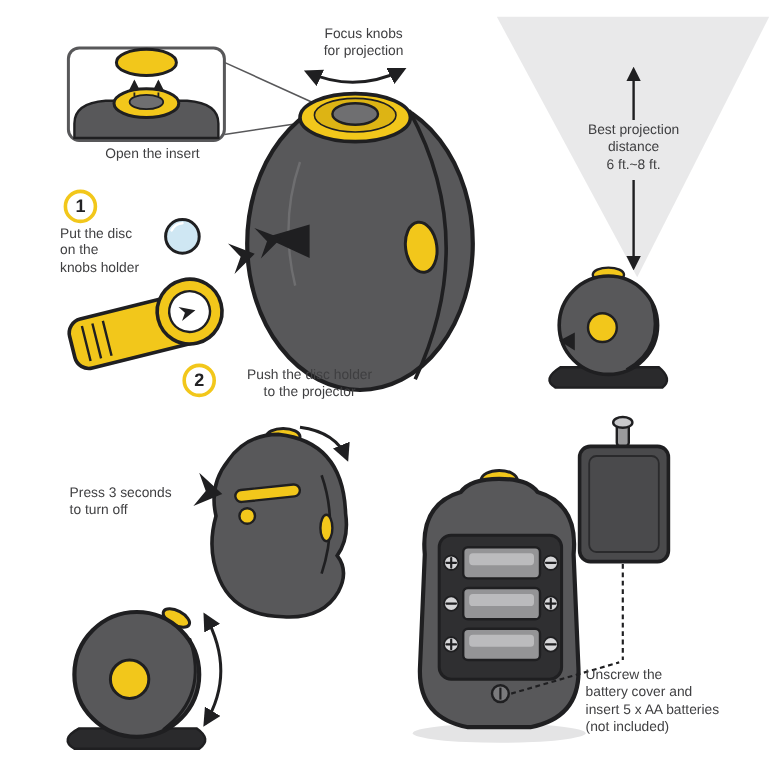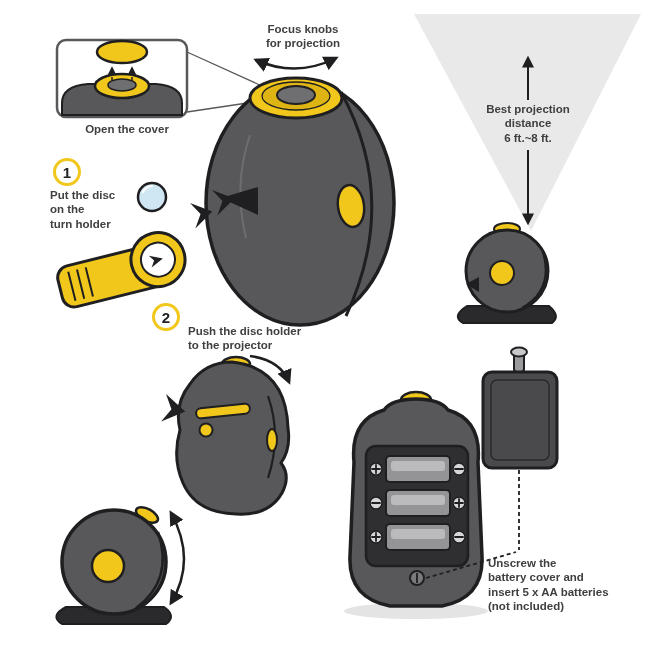--- a/index.html
+++ b/index.html
@@ -4,21 +4,21 @@
 <style>
   :root{
     --yellow:#F2C71B; --body_gray:#58585A; --outline:#1F1F21;
     --cone_gray:#E9E9EA; --disc_blue:#CFE7F3; --text:#3F3F41;
   }
   html,body{margin:0;padding:0;background:#fff;}
   .sheet{position:relative;width:650px;height:650px;background:#fff;overflow:hidden;
          font-family:"Liberation Sans",sans-serif;}
   .art{position:absolute;left:0;top:0;}
   .label{position:absolute;white-space:pre-line;color:var(--text);
-         font-size:11.5px;line-height:1.24;font-weight:700;z-index:2;}
+         font-size:11.5px;line-height:1.24;font-weight:400;z-index:2;}
   .center{text-align:center;}
   .badge{position:absolute;width:22px;height:22px;border:3px solid var(--yellow);
          border-radius:50%;color:#232325;font-weight:bold;font-size:15px;
          display:flex;align-items:center;justify-content:center;background:#fff;z-index:2;}
   .f-yellow{fill:var(--yellow);} .f-gray{fill:var(--body_gray);}
   .f-dark{fill:var(--outline);} .f-cone{fill:var(--cone_gray);}
   .f-blue{fill:var(--disc_blue);} .f-white{fill:#fff;}
   .f-inner{fill:#6F6F71;} .f-panel{fill:#2F2F31;} .f-cover{fill:#4A4A4C;}
   .f-batt{fill:#949496;} .f-batt2{fill:#BBBBBD;} .f-metal{fill:#9A9A9C;} .f-shadow{fill:#E4E4E5;}
   .s-dark{stroke:var(--outline);} .s-gray{stroke:var(--body_gray);} .nf{fill:none;}
@@ -153,38 +153,40 @@
     <g>
       <rect x="514" y="352" width="10" height="20" rx="3" class="f-metal s-dark" stroke-width="2"></rect>
       <ellipse cx="519" cy="352" rx="8" ry="4.5" fill="#C9C9CB" class="s-dark" stroke-width="2"></ellipse>
       <rect x="483" y="372" width="74" height="96" rx="9" class="f-cover s-dark" stroke-width="3"></rect>
       <rect x="491" y="380" width="58" height="80" rx="6" class="nf" stroke="#2A2A2C" stroke-width="1.5"></rect>
       <path d="M 519 470 L 519 550" class="nf s-dark" stroke-width="1.8" stroke-dasharray="4 3"></path>
       <path d="M 426 578 L 516 552" class="nf s-dark" stroke-width="1.8" stroke-dasharray="4 3"></path>
     </g>
   </svg>
 
-  <div class="label center" style="left:68px;top:122px;width:118px;">Open the cover</div>
+  <div class="label center" style="left:68px;top:122px;width:118px;">Open the insert</div>
 
   <div class="label center" style="left:244px;top:22px;width:118px;">Focus knobs
 for projection</div>
 
   <div class="label center" style="left:464px;top:102px;width:128px;text-align:center;">Best projection
 distance
 6 ft.~8 ft.</div>
 
   <div class="badge" style="left:53px;top:158px;">1</div>
   <div class="label" style="left:50px;top:188px;width:92px;">Put the disc
 on the
-turn holder</div>
+knobs holder</div>
 
   <div class="badge" style="left:152px;top:303px;">2</div>
-  <div class="label" style="left:188px;top:324px;width:140px;">Push the disc holder
+  <div class="label" style="left:188px;top:306px;width:140px;text-align:center;">Push the disc holder
 to the projector</div>
 
+  <div class="label" style="left:58px;top:404px;width:130px;">Press 3 seconds
+to turn off</div>
 
 
   <div class="label" style="left:488px;top:556px;width:152px;">Unscrew the
 battery cover and
 insert 5 x AA batteries
 (not included)</div>
 
 </div>
 
 </body></html>

